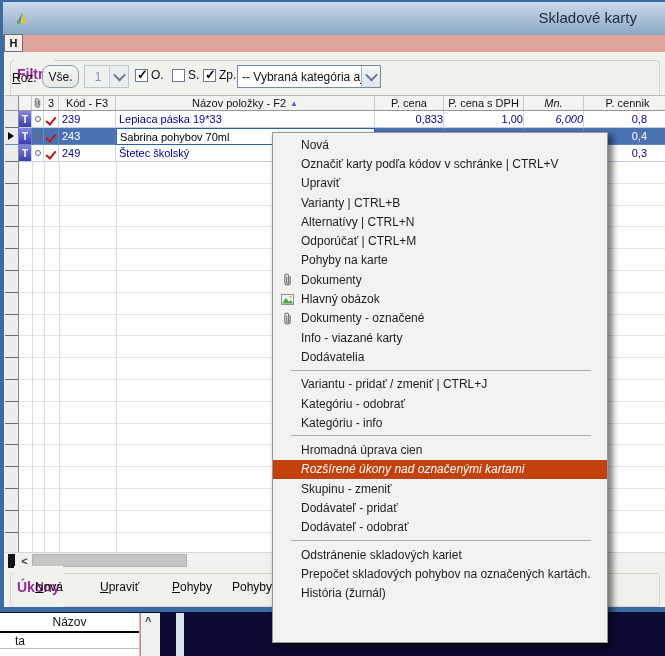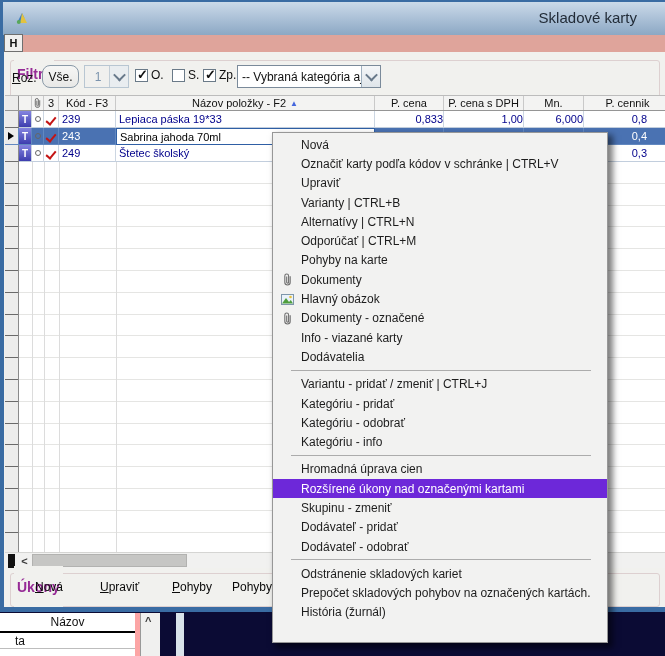--- a/index.html
+++ b/index.html
@@ -45,21 +45,21 @@
   .cb.checked::after{content:"✓";position:absolute;left:1px;top:-3px;font-size:13px;font-weight:bold;color:#101010;}
   .cb-o{left:131px;} .cb-s{left:168px;} .cb-zp{left:199px;}
 
   
   .thead{position:absolute;left:1px;top:43px;width:715px;height:16px;display:flex;
          background:#f3f3f2;border-top:1px solid #bcbcbc;border-bottom:1px solid #959595;box-sizing:border-box;}
   .th{box-sizing:border-box;border-right:1px solid #c9c9c9;font-size:11px;color:#111;
       display:flex;align-items:center;justify-content:center;white-space:nowrap;overflow:hidden;}
   .w-sel{width:14px;flex:0 0 14px;} .w-t{width:13px;flex:0 0 13px;} .w-att{width:12px;flex:0 0 12px;}
   .w-3{width:15px;flex:0 0 15px;} .w-kod{width:57px;flex:0 0 57px;} .w-naz{width:259px;flex:0 0 259px;}
-  .w-pc{width:69px;flex:0 0 69px;} .w-pd{width:80px;flex:0 0 80px;} .w-mn{width:60px;flex:0 0 60px;}
+  .w-pc{width:69px;flex:0 0 69px;} .w-pd{width:80px;flex:0 0 80px;} .w-mn{width:60px;flex:0 0 60px;font-style:italic;}
   .w-pk{width:88px;flex:0 0 88px;}
   .th.w-sel{background:#ececeb;border-right:1px solid #8a8a8a;}
   .sort-arrow{color:#4466dd;font-size:8px;margin-left:4px;}
   .trow{position:absolute;left:1px;width:715px;height:17px;display:flex;box-sizing:border-box;background:#fff;}
   .td{box-sizing:border-box;border-right:1px solid #ccd6e2;border-bottom:1px solid #c2cedd;
       font-size:11px;color:#00008b;display:flex;align-items:center;white-space:nowrap;overflow:hidden;}
   .td.w-sel{background:#ececeb;border-right:1px solid #8a8a8a;border-bottom:1px solid #6f6f6f;}
   .td.num{justify-content:flex-end;padding-right:0;}
   .td.w-kod{padding-left:3px;}
   .td.w-naz{padding-left:3px;}
@@ -87,34 +87,34 @@
           display:flex;align-items:center;justify-content:center;}
   .hthumb{position:absolute;left:27px;top:1px;width:155px;height:13px;background:#c6c6c4;border:1px solid #b2b2b0;box-sizing:border-box;}
 
   
   .grp-ukony{left:6px;top:521px;width:648px;height:32px;}
   .lbl-ukony{left:10px;top:514px;}
   .linkbtn{position:absolute;top:528px;font-size:12px;color:#0a0a0a;cursor:default;}
   .lb-nova{left:31px;} .lb-upravit{left:96px;} .lb-pohyby{left:168px;} .lb-zoznam{left:228px;}
 
   
-  .bpanel{position:absolute;left:0;top:613px;width:140px;height:43px;background:#fff;border-right:5px solid #fca5a5;box-sizing:border-box;}
+  .bpanel{position:absolute;left:0;top:613px;width:140px;height:43px;background:#fff;border-right:1px solid #fca5a5;box-sizing:border-box;}
   .bph{height:18px;border-bottom:2px solid #000;font-size:12px;color:#111;display:flex;align-items:center;justify-content:center;}
   .bprow{height:15px;font-size:12px;color:#111;padding-left:15px;border-bottom:1px solid #bdbdbd;display:flex;align-items:center;}
   .vscroll{position:absolute;left:140px;top:613px;width:20px;height:43px;background:#f0f0ef;border-left:1px solid #999;box-sizing:border-box;}
   .varrow{position:absolute;left:4px;top:2px;font-size:11px;font-weight:bold;color:#3a3a3a;}
   .lightstrip{position:absolute;left:176px;top:613px;width:8px;height:43px;background:#d9e3ea;}
 
   
   .menu{position:absolute;left:272px;top:132px;width:336px;height:511px;background:#f2f2f1;
         border:1px solid #979797;box-sizing:border-box;box-shadow:4px 4px 6px 1px rgba(0,0,0,.5);
         display:flex;flex-direction:column;padding:2px 0;z-index:50;}
   .mi{height:19.3px;flex:0 0 19.3px;display:flex;align-items:center;padding-left:28px;
       font-size:12px;color:#1d1d1d;position:relative;white-space:nowrap;}
-  .mi.hl{background:#6d28d9;color:#fff;}
+  .mi.hl{background:#c2410c;color:#fff;font-style:italic;}
   .mi .ic{position:absolute;left:7px;top:50%;transform:translateY(-50%);width:14px;height:14px;
           display:flex;align-items:center;justify-content:center;}
   .msep{flex:0 0 8px;height:8px;position:relative;}
   .msep::after{content:"";position:absolute;left:18px;right:16px;top:3px;border-top:1px solid #acacac;}
 </style>
 </head>
 <body>
 
 <div class="screen">
 
@@ -214,21 +214,21 @@
       <div class="td w-t">
           <span class="tb">T</span>
         </div>
       <div class="td w-att">
           <span class="dot"></span>
         </div>
       <div class="td w-3">
           <span class="chk"></span>
         </div>
       <div class="td w-kod">243</div>
-      <div class="td w-naz edit">Sabrina jahoda 70ml</div>
+      <div class="td w-naz edit">Sabrina pohybov 70ml</div>
       <div class="td w-pc num"></div>
       <div class="td w-pd num"></div>
       <div class="td w-mn num"></div>
       <div class="td w-pk num" style="padding-right:24px;">0,4</div>
     </div>
 
     <div class="trow" style="top:93px;">
       <div class="td w-sel"></div>
       <div class="td w-t">
           <span class="tb">T</span>
@@ -312,21 +312,20 @@
           <svg width="11" height="13" viewBox="0 0 11 13">
             <path d="M8.2 3.2 V9.3 a2.7 2.7 0 0 1 -5.4 0 V2.9 a1.9 1.9 0 0 1 3.8 0 v6.3 a0.95 0.95 0 0 1 -1.9 0 V3.6" fill="none" stroke="#6f6f6f" stroke-width="1.1"></path>
           </svg>
         </span>
         <span>Dokumenty - označené</span>
       </div>
     <div class="mi">Info - viazané karty</div>
     <div class="mi">Dodávatelia</div>
     <div class="msep"></div>
     <div class="mi">Variantu - pridať / zmeniť | CTRL+J</div>
-    <div class="mi">Kategóriu - pridať</div>
     <div class="mi">Kategóriu - odobrať</div>
     <div class="mi">Kategóriu - info</div>
     <div class="msep"></div>
     <div class="mi">Hromadná úprava cien</div>
     <div class="mi hl">Rozšírené úkony nad označenými kartami</div>
     <div class="mi">Skupinu - zmeniť</div>
     <div class="mi">Dodávateľ - pridať</div>
     <div class="mi">Dodávateľ - odobrať</div>
     <div class="msep"></div>
     <div class="mi">Odstránenie skladových kariet</div>

